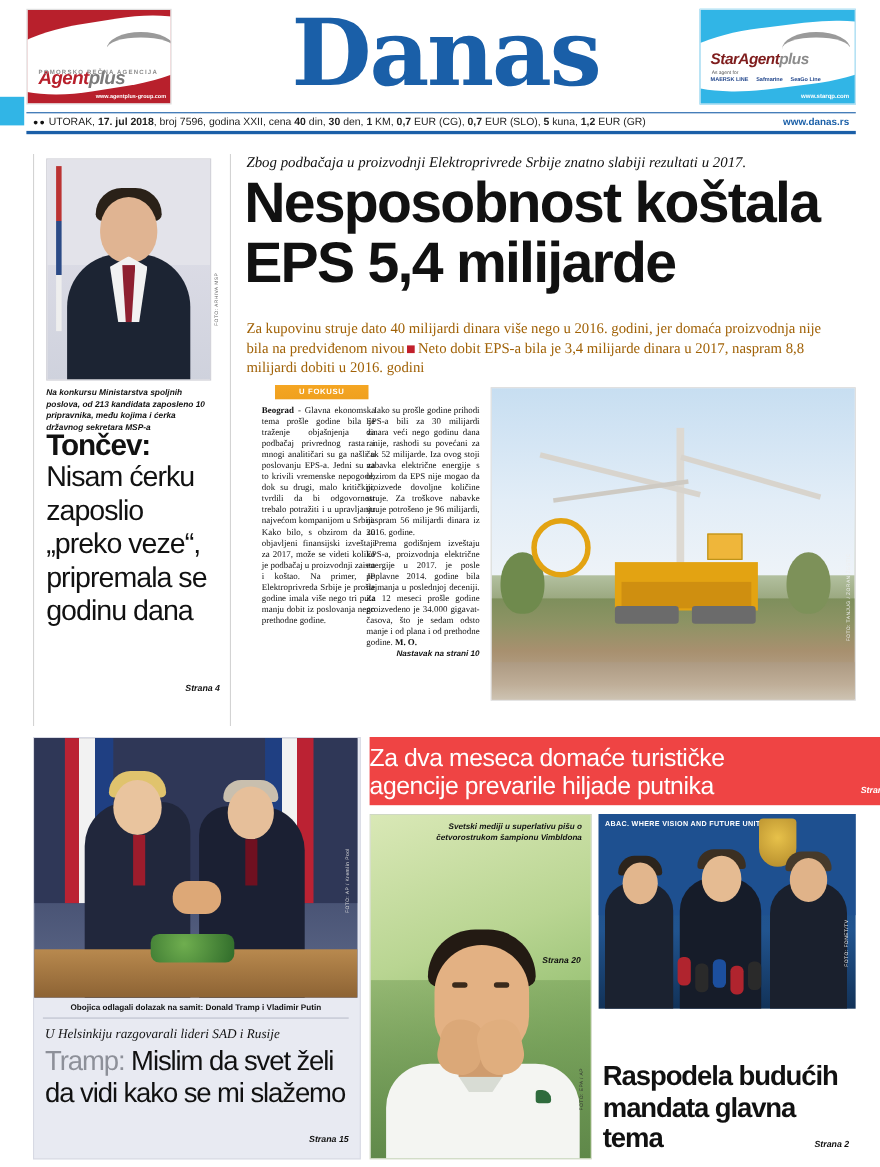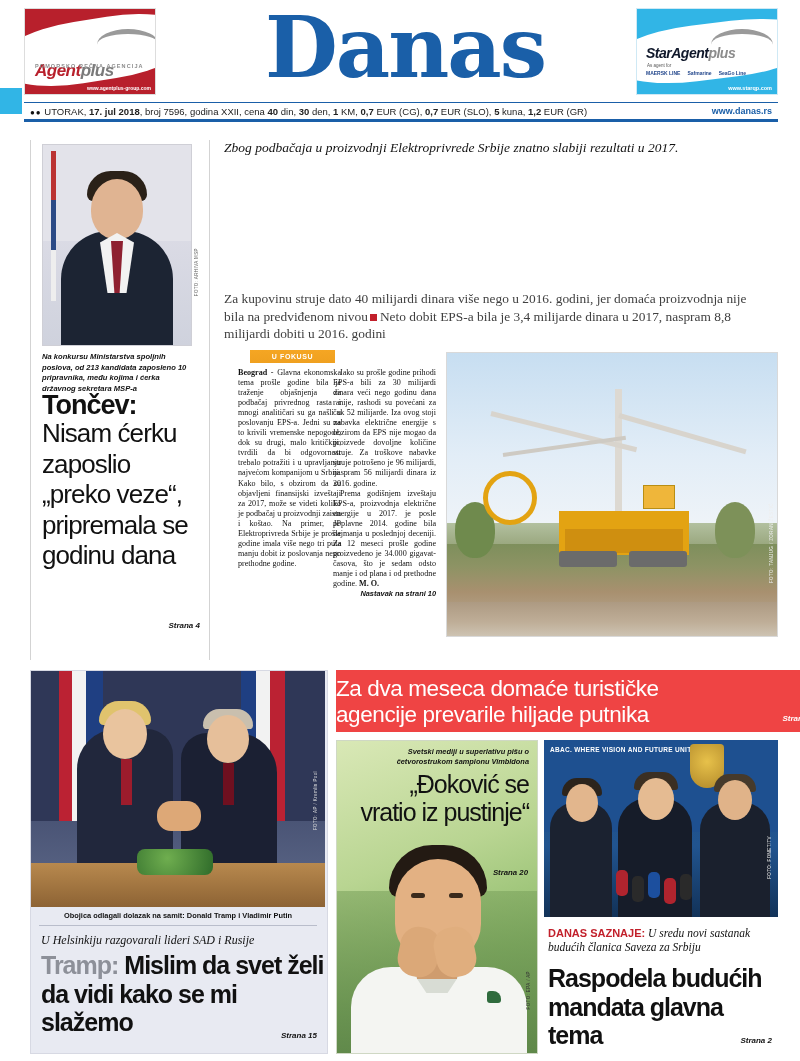--- a/index.html
+++ b/index.html
@@ -59,21 +59,21 @@
     border-radius:50%/62%;transform:rotate(-7deg);
   }
   .ad-right .gswoosh{
     position:absolute;left:74px;top:20px;width:62px;height:26px;
     border-top:5px solid #9a9a9a;border-radius:50%;
   }
   .ad-right .brand{
     position:absolute;left:9px;top:36px;font-style:italic;font-weight:bold;font-size:14px;
     letter-spacing:-0.5px;
   }
-  .ad-right .brand .s1{color:#0f172a;}
+  .ad-right .brand .s1{color:#7f1d1d;}
   .ad-right .brand .s2{color:#8c8c8c;}
   .ad-right .agentfor{position:absolute;left:10px;top:54px;font-size:4.5px;color:#555;}
   .ad-right .partners{position:absolute;left:9px;top:61px;display:flex;gap:7px;align-items:center;}
   .ad-right .partners span{font-size:5px;font-weight:bold;color:#23478c;}
   .ad-right .url{position:absolute;right:5px;bottom:3px;font-size:5.5px;color:#fff;font-weight:bold;}
 
   
   .cyan-tab{position:absolute;left:0;top:88px;width:22px;height:26px;background:#31b5e6;}
   .dateline{
     position:absolute;left:24px;top:102px;width:754px;height:20px;
@@ -91,21 +91,21 @@
     position:absolute;left:224px;top:140px;width:552px;
     font-family:"Liberation Serif", serif;font-style:italic;font-size:13.5px;color:#111;
   }
   .lead-head{
     position:absolute;left:222px;top:158px;width:560px;
     font-family:"Liberation Sans", sans-serif;font-weight:bold;
     font-size:52px;line-height:54px;letter-spacing:-1.6px;color:#111;
   }
   .lead-sub{
     position:absolute;left:224px;top:290px;width:540px;
-    font-family:"Liberation Serif", serif;font-size:13.4px;line-height:17.5px;color:#404040;
+    font-family:"Liberation Serif", serif;font-size:13.4px;line-height:17.5px;color:#a16207;
   }
   .sq{display:inline-block;width:7px;height:7px;background:#c2202b;margin:0 3px 0 2px;}
 
   
   .leftcol{position:absolute;left:30px;top:140px;width:180px;height:520px;}
   .portrait{
     position:absolute;left:12px;top:4px;width:148px;height:200px;
     background:linear-gradient(180deg,#e9e9ef 0%,#dcdce6 40%,#cfd2dd 100%);
     border:1px solid #cfcfd6;overflow:hidden;
   }
@@ -232,21 +232,21 @@
   .tp-green{position:absolute;left:106px;bottom:32px;width:76px;height:26px;border-radius:8px;
     background:radial-gradient(circle at 40% 35%,#6fae4f,#2f6b2a);}
   .tp-credit{left:282px;top:100px;color:#ddd;}
 
   .tp-cap{position:absolute;left:8px;top:240px;width:278px;text-align:center;
     font-family:"Liberation Sans", sans-serif;font-weight:bold;font-size:7.4px;color:#111;}
   .tp-rule{position:absolute;left:8px;top:254px;width:278px;height:1px;background:#b9bdcb;}
   .tp-kicker{position:absolute;left:10px;top:262px;width:276px;
     font-family:"Liberation Serif", serif;font-style:italic;font-size:12px;color:#111;}
   .tp-head{position:absolute;left:10px;top:280px;width:284px;
-    font-weight:bold;font-size:25px;line-height:28.5px;letter-spacing:-1px;color:#111;}
+    font-weight:normal;font-size:25px;line-height:28.5px;letter-spacing:-1px;color:#111;}
   .tp-head .grey{color:#8d9099;}
   .tp-pg{position:absolute;right:10px;bottom:13px;font-style:italic;font-weight:bold;font-size:8px;color:#111;}
 
   
   .blk-dj{position:absolute;left:336px;top:740px;width:200px;height:312px;overflow:hidden;
     background:linear-gradient(180deg,#cfe0a8 0%,#b7d48b 40%,#9fc473 100%);border:1px solid #cfd8c4;}
   .dj-bg{position:absolute;left:0;top:0;width:200px;height:312px;
     background:linear-gradient(160deg,#d9e8b6 0%,#b9d592 38%,#8fbc6c 70%,#7aa95c 100%);}
   .dj-bg2{position:absolute;left:0;top:150px;width:200px;height:162px;
     background:linear-gradient(180deg,rgba(120,160,90,0.55) 0%,rgba(90,130,70,0.85) 100%);}
@@ -340,20 +340,24 @@
   <div class="dateline">
     <div class="left">
       <span class="dots">●●</span>
       <span>UTORAK,</span>
       <b>17. jul 2018</b><span>, broj 7596, godina XXII, cena </span><b>40</b><span> din, </span><b>30</b><span> den, </span><b>1</b><span> KM, </span><b>0,7</b><span> EUR (CG), </span><b>0,7</b><span> EUR (SLO), </span><b>5</b><span> kuna, </span><b>1,2</b><span> EUR (GR)</span>
     </div>
     <div class="right">www.danas.rs</div>
   </div>
 
   <div class="lead-kicker">Zbog podbačaja u proizvodnji Elektroprivrede Srbije znatno slabiji rezultati u 2017.</div>
+  <div class="lead-head">
+    <div>Nesposobnost koštala</div>
+    <div>EPS 5,4 milijarde</div>
+  </div>
   <div class="lead-sub">
     <span>Za kupovinu struje dato 40 milijardi dinara više nego u 2016. godini, jer domaća proizvodnja nije bila na predviđenom nivou</span><span class="sq"></span><span>Neto dobit EPS-a bila je 3,4 milijarde dinara u 2017, naspram 8,8 milijardi dobiti u 2016. godini</span>
   </div>
 
   <div class="leftcol">
     <div class="leftcol-rule"></div>
     <div class="leftcol-rule-r"></div>
 
     <div class="portrait">
       <div class="wall"></div>
@@ -447,21 +451,20 @@
     <div class="dj-collar"></div>
     <div class="dj-neck"></div>
     <div class="dj-hair"></div>
     <div class="dj-face"></div>
     <div class="dj-eyeL"></div>
     <div class="dj-eyeR"></div>
     <div class="dj-handL"></div>
     <div class="dj-handR"></div>
     <div class="dj-logo"></div>
     <div class="dj-kicker">Svetski mediji u superlativu pišu o četvorostrukom šampionu Vimbldona</div>
-    <div class="dj-head">„Đoković se vratio iz pustinje“</div>
     <div class="dj-pg">Strana 20</div>
     <div class="credit-v dj-credit">FOTO: EPA / AP</div>
   </div>
 
   <div class="blk-rp">
     <div class="rp-photo">
       <div class="rp-banner"></div>
       <div class="rp-abac">ABAC. WHERE VISION AND FUTURE UNITE.</div>
       <div class="rp-crest"></div>
       <div class="rp-p1"></div>
@@ -473,20 +476,17 @@
       <div class="rp-p3"></div>
       <div class="rp-p3r"></div>
       <div class="rp-p3h"></div>
       <div class="rp-mic rp-mic-red" style="left:72px;top:130px;"></div>
       <div class="rp-mic" style="left:88px;top:136px;"></div>
       <div class="rp-mic rp-mic-blue" style="left:104px;top:132px;"></div>
       <div class="rp-mic rp-mic-red" style="left:120px;top:138px;"></div>
       <div class="rp-mic" style="left:136px;top:134px;"></div>
       <div class="credit-v rp-credit">FOTO: FONET/TV</div>
     </div>
-    <div class="rp-kicker">
-      <b>DANAS SAZNAJE:</b><span> U sredu novi sastanak budućih članica Saveza za Srbiju</span>
-    </div>
     <div class="rp-head">Raspodela budućih mandata glavna tema</div>
     <div class="rp-pg">Strana 2</div>
   </div>
 
 </div>
 
 </body></html>

